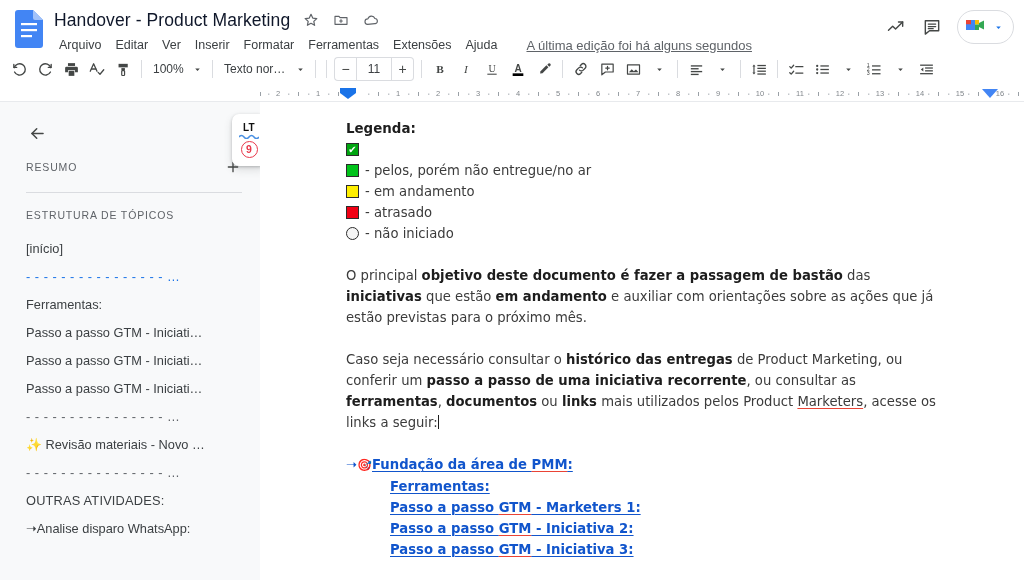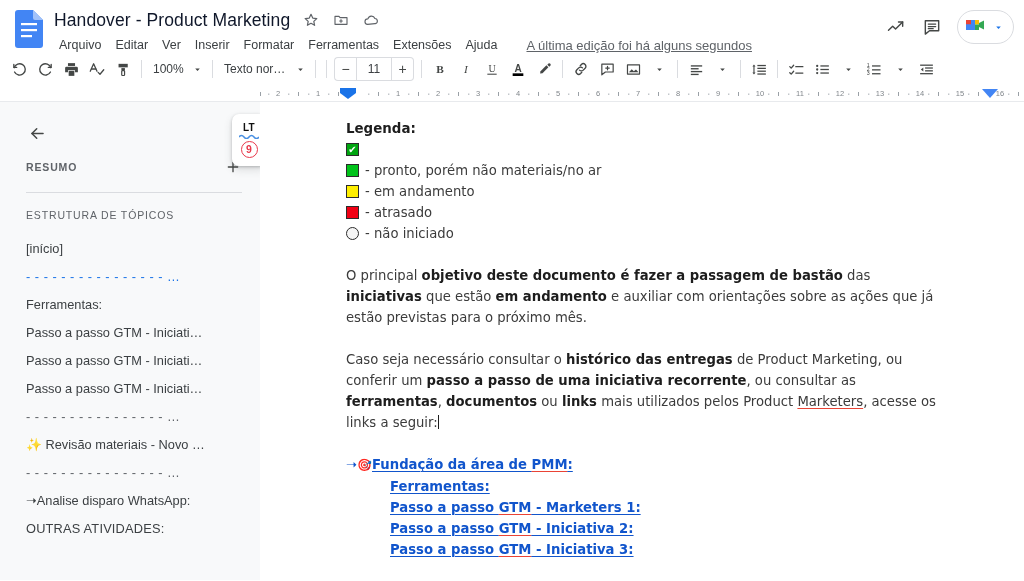--- a/index.html
+++ b/index.html
@@ -213,21 +213,21 @@
     color:#444746; cursor:pointer; border-radius:50%;
   }
   .sb-section-row {
     display:flex; align-items:center; justify-content:space-between;
     margin-top: 8px;
   }
   .sb-section-title {
     font-size: 10.5px;
     letter-spacing: .85px;
     color: #5f6368;
-    font-weight: 700;
+    font-weight: 400;
     text-transform: uppercase;
   }
   .sb-add {
     width: 22px; height: 22px;
     display:flex; align-items:center; justify-content:center;
     color:#444746; cursor:pointer; border-radius:50%;
     margin-right: -2px;
   }
   .sb-divider {
     height: 1px; background: #dadce0;
@@ -824,26 +824,26 @@
 
       <div class="outline-item">
         <span class="emoji">✨</span>
         <span>Revisão materiais - Novo …</span>
       </div>
 
       <div class="outline-item dashes">
         <span>- - - - - - - - - - - - - - - - …</span>
       </div>
 
+      <div class="outline-item caps">
+        <span>OUTRAS ATIVIDADES:</span>
+      </div>
+
       <div class="outline-item">
         <span class="arrow-glyph" style="color:#3c4043">➝</span><span>Analise disparo WhatsApp:</span>
-      </div>
-
-      <div class="outline-item caps">
-        <span>OUTRAS ATIVIDADES:</span>
       </div>
 
     </div>
 
     <div class="lt-tab">
       <div class="lt-logo">
         <div class="lt-text">LT</div>
         <svg width="20" height="6" viewBox="0 0 20 6">
           <path d="M0 4q2.5-3 5 0t5 0 5 0 5 0" fill="none" stroke="#4a90e2" stroke-width="1.6"></path>
         </svg>
@@ -864,21 +864,21 @@
             <span class="sq" style="background:#00a510">
                 <span class="tick">✔</span>
               </span>
           </span>
         </div>
 
         <div class="legend-row">
           <span class="lg-mark">
             <span class="sq" style="background:#00c31a"></span>
           </span>
-          <span class="lg-text">- pronto, porém não materiais/no ar</span>
+          <span class="lg-text">- pelos, porém não entregue/no ar</span>
         </div>
 
         <div class="legend-row">
           <span class="lg-mark">
             <span class="sq" style="background:#ffef00"></span>
           </span>
           <span class="lg-text">- em andamento</span>
         </div>
 
         <div class="legend-row">

